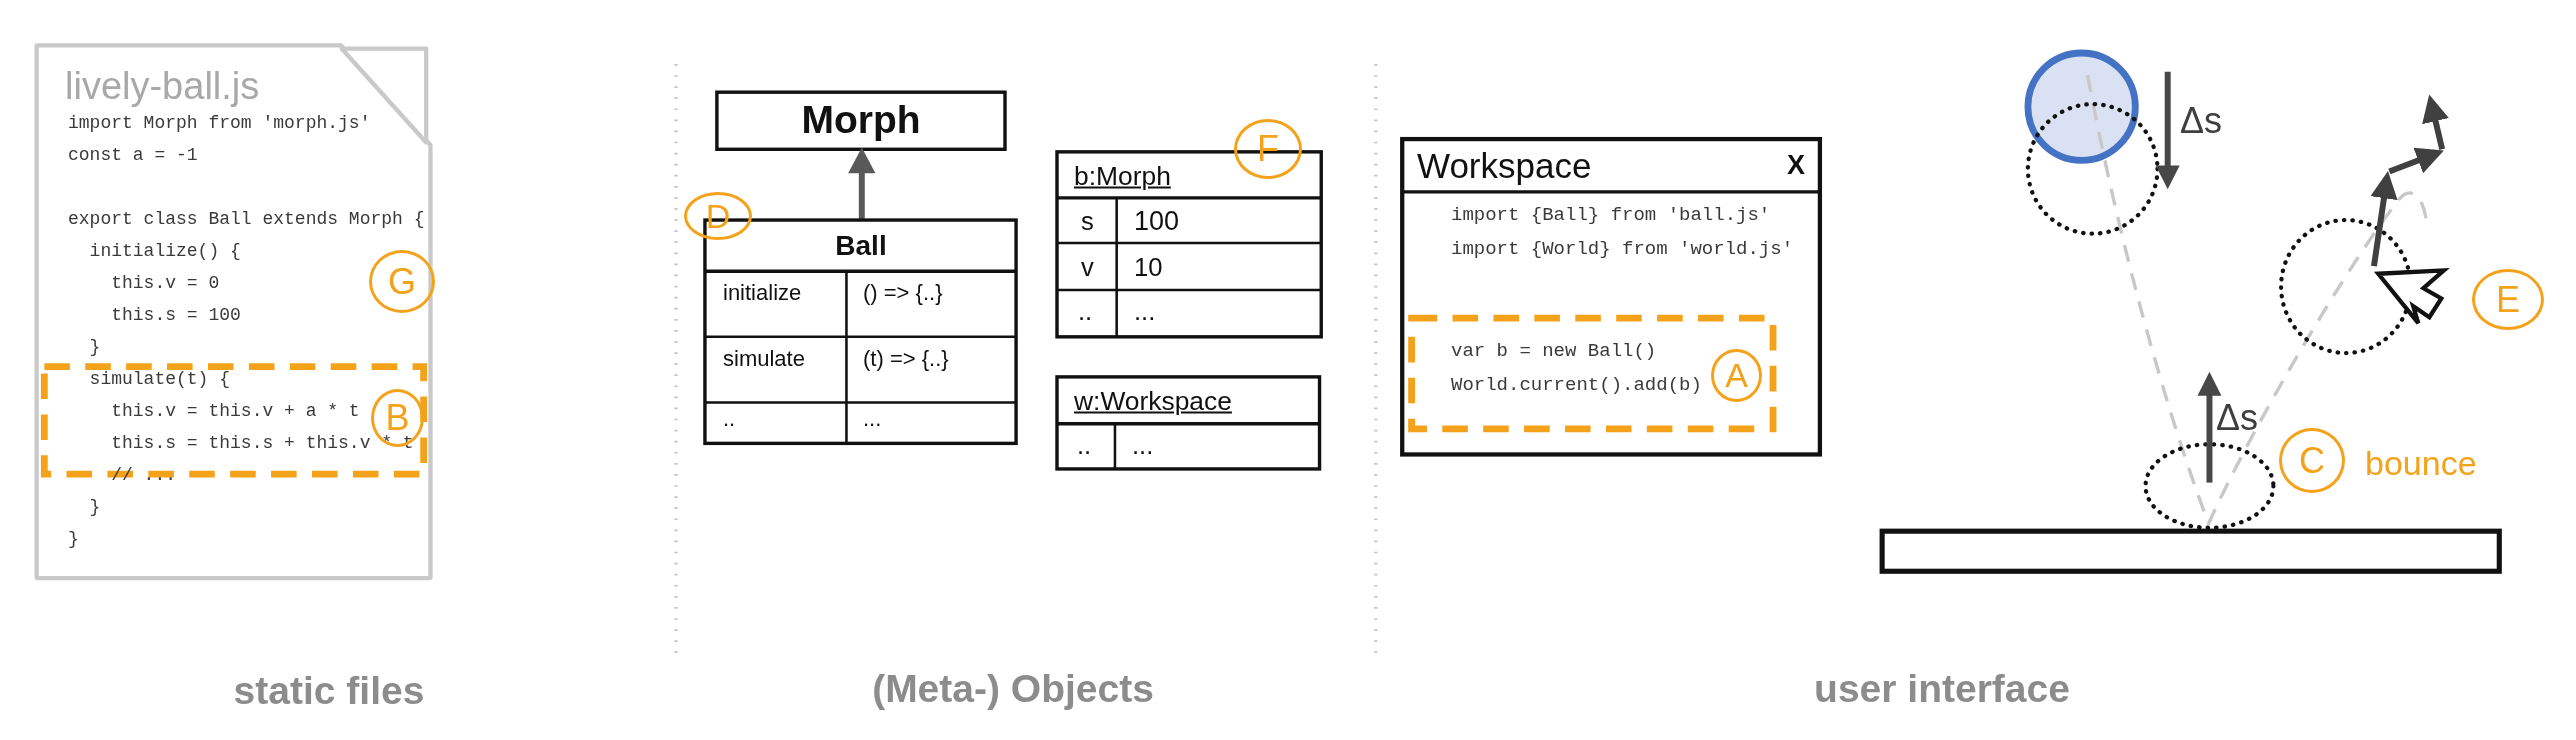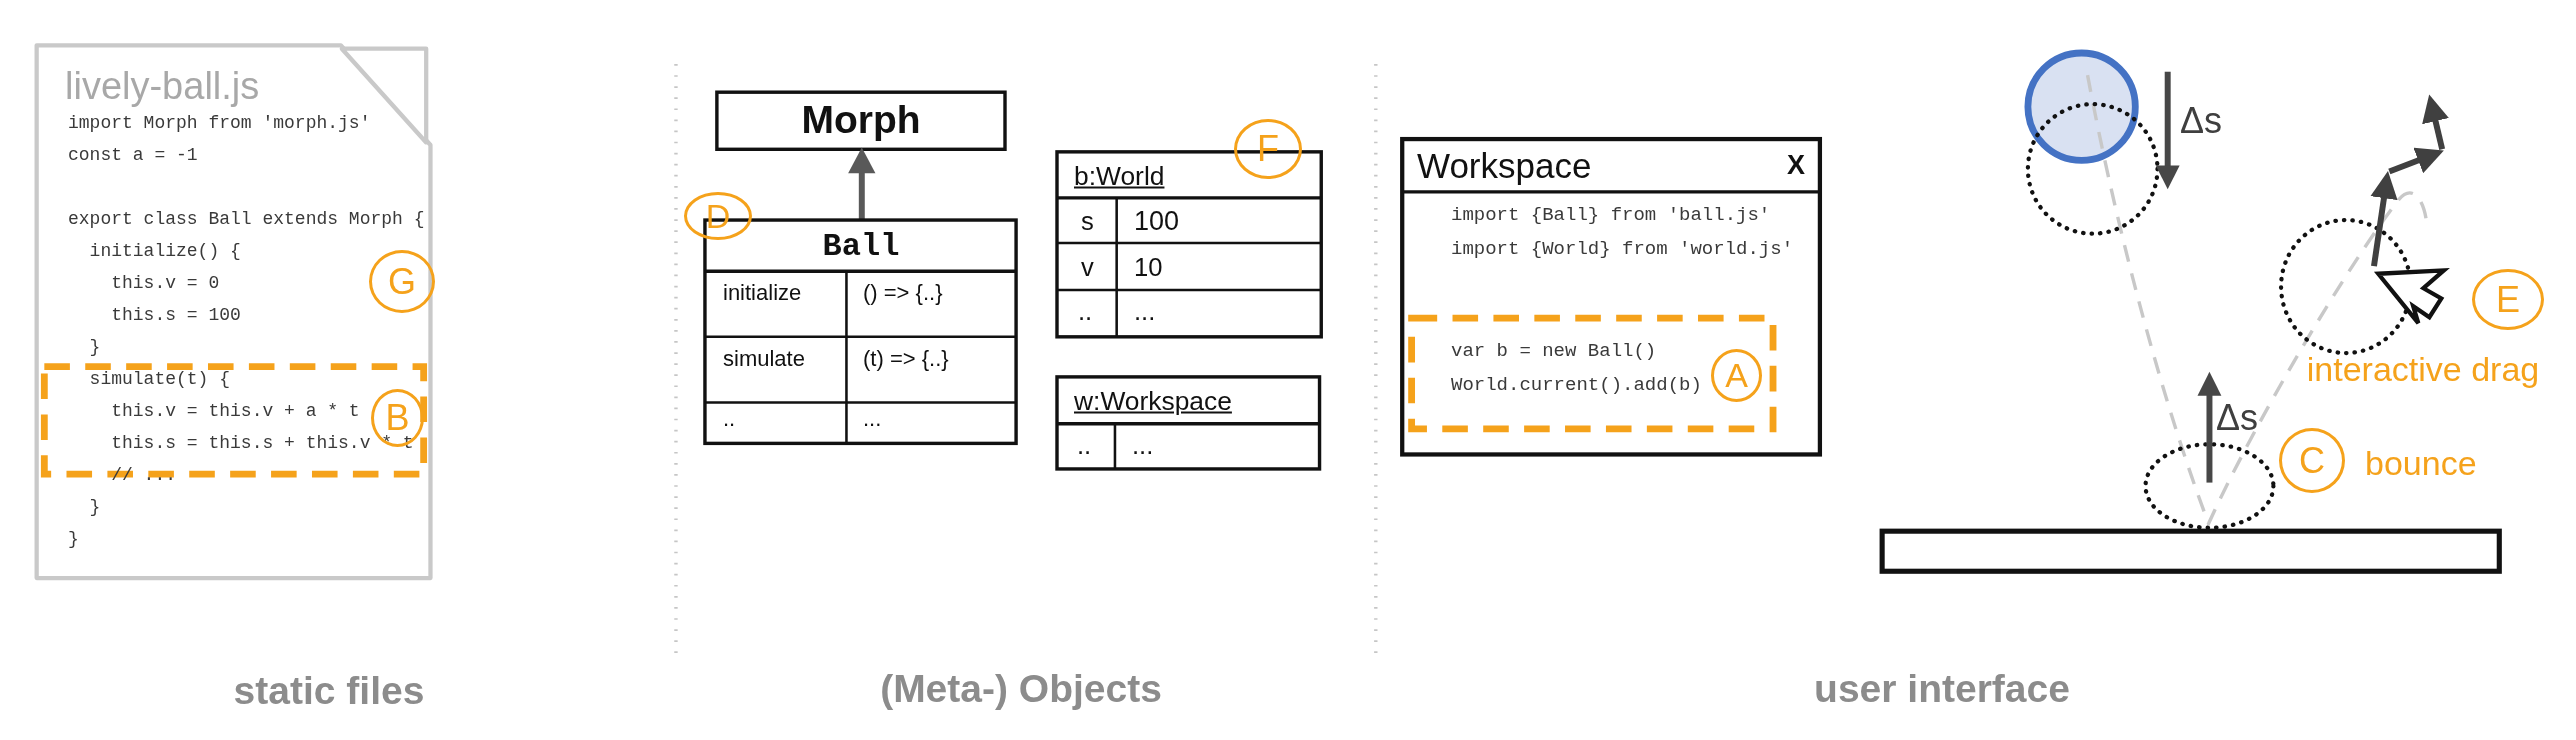--- a/index.html
+++ b/index.html
@@ -109,30 +109,30 @@
 }</pre>
 
   <div class="badge" style="left:369px;top:250px;width:66px;height:63px;">
       <span>G</span>
     </div>
   <div class="badge" style="left:371px;top:389px;width:53px;height:58px;">
       <span>B</span>
     </div>
 
   <div class="txt ctr bold" style="left:861px;top:120px;font-size:39px;">Morph</div>
-  <div class="txt ctr bold" style="left:861px;top:246px;font-size:32px;font-family:Liberation Mono, monospace;">Ball</div>
+  <div class="txt ctr bold" style="left:861px;top:246px;font-size:28px;">Ball</div>
 
   <div class="txt diagtxt" style="left:723px;top:293px;font-size:22px;">initialize</div>
   <div class="txt diagtxt" style="left:863px;top:293px;font-size:22px;">() =&gt; {..}</div>
   <div class="txt diagtxt" style="left:723px;top:359px;font-size:22px;">simulate</div>
   <div class="txt diagtxt" style="left:863px;top:359px;font-size:22px;">(t) =&gt; {..}</div>
   <div class="txt diagtxt" style="left:723px;top:419px;font-size:22px;">..</div>
   <div class="txt diagtxt" style="left:863px;top:419px;font-size:22px;">...</div>
 
-  <div class="txt under" style="left:1074px;top:176px;font-size:26.4px;">b:World</div>
+  <div class="txt under" style="left:1074px;top:176px;font-size:26.4px;">b:Morph</div>
   <div class="txt" style="left:1081px;top:221px;font-size:25.6px;">s</div>
   <div class="txt" style="left:1134px;top:221px;font-size:27px;">100</div>
   <div class="txt" style="left:1081px;top:267px;font-size:25.6px;">v</div>
   <div class="txt" style="left:1134px;top:267px;font-size:25.6px;">10</div>
   <div class="txt" style="left:1078px;top:311px;font-size:25.6px;">..</div>
   <div class="txt" style="left:1134px;top:311px;font-size:25.6px;">...</div>
 
   <div class="txt under" style="left:1074px;top:401px;font-size:26.4px;">w:Workspace</div>
   <div class="txt" style="left:1077px;top:445px;font-size:25.6px;">..</div>
   <div class="txt" style="left:1132px;top:445px;font-size:25.6px;">...</div>
@@ -161,20 +161,19 @@
   <div class="txt dark" style="left:2216px;top:418px;font-size:36px;">Δs</div>
 
   <div class="badge" style="left:2279px;top:428px;width:66px;height:65px;">
       <span>C</span>
     </div>
   <div class="txt orange" style="left:2365px;top:463px;font-size:34px;">bounce</div>
 
   <div class="badge" style="left:2472px;top:269px;width:72px;height:61px;">
       <span>E</span>
     </div>
-  <div class="txt orange ctr" style="left:2423px;top:369px;font-size:34px;transform:translate(-50%,-50%);">interactive drag</div>
 
   <div class="seclabel" style="left:329px;top:691px;">static files</div>
-  <div class="seclabel" style="left:1013px;top:689px;margin-left:8px;">(Meta-) Objects</div>
+  <div class="seclabel" style="left:1013px;top:689px;">(Meta-) Objects</div>
   <div class="seclabel" style="left:1942px;top:689px;">user interface</div>
 
 </div>
 
 
 </body></html>

